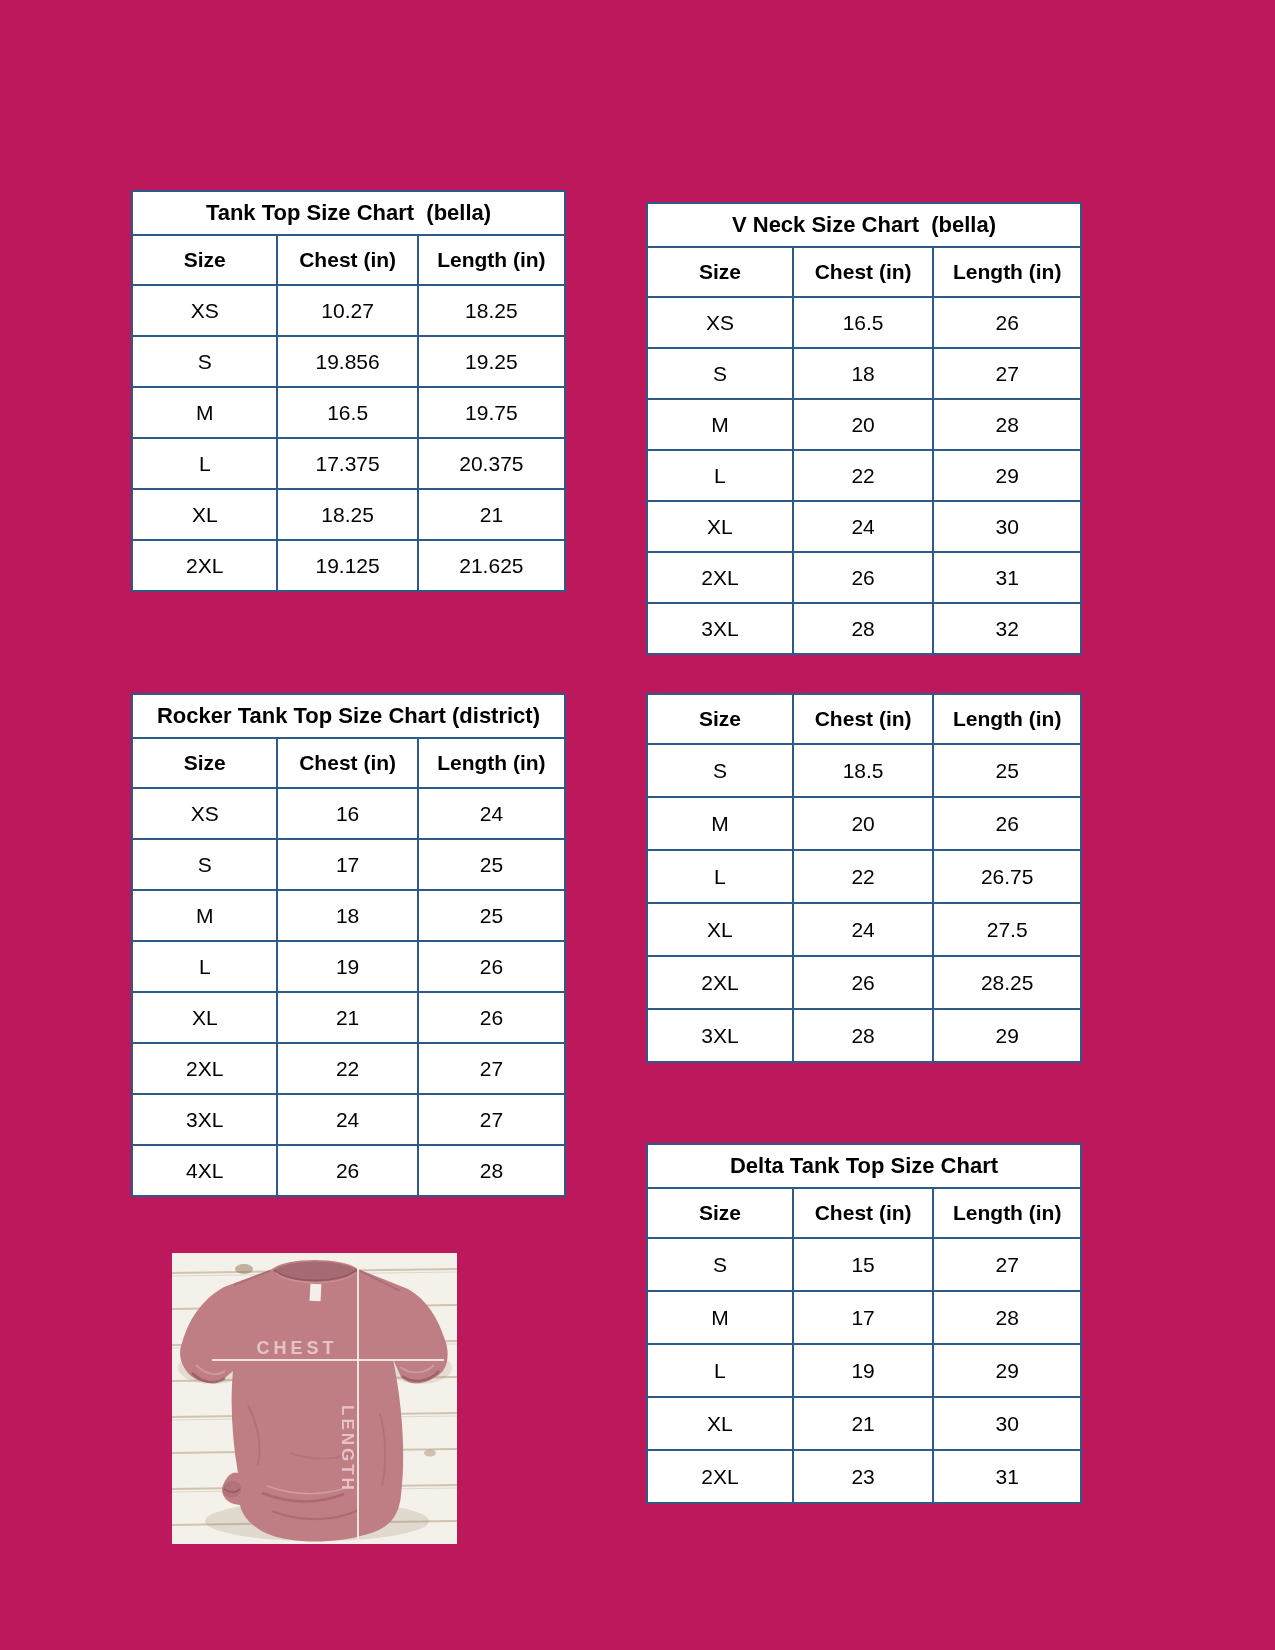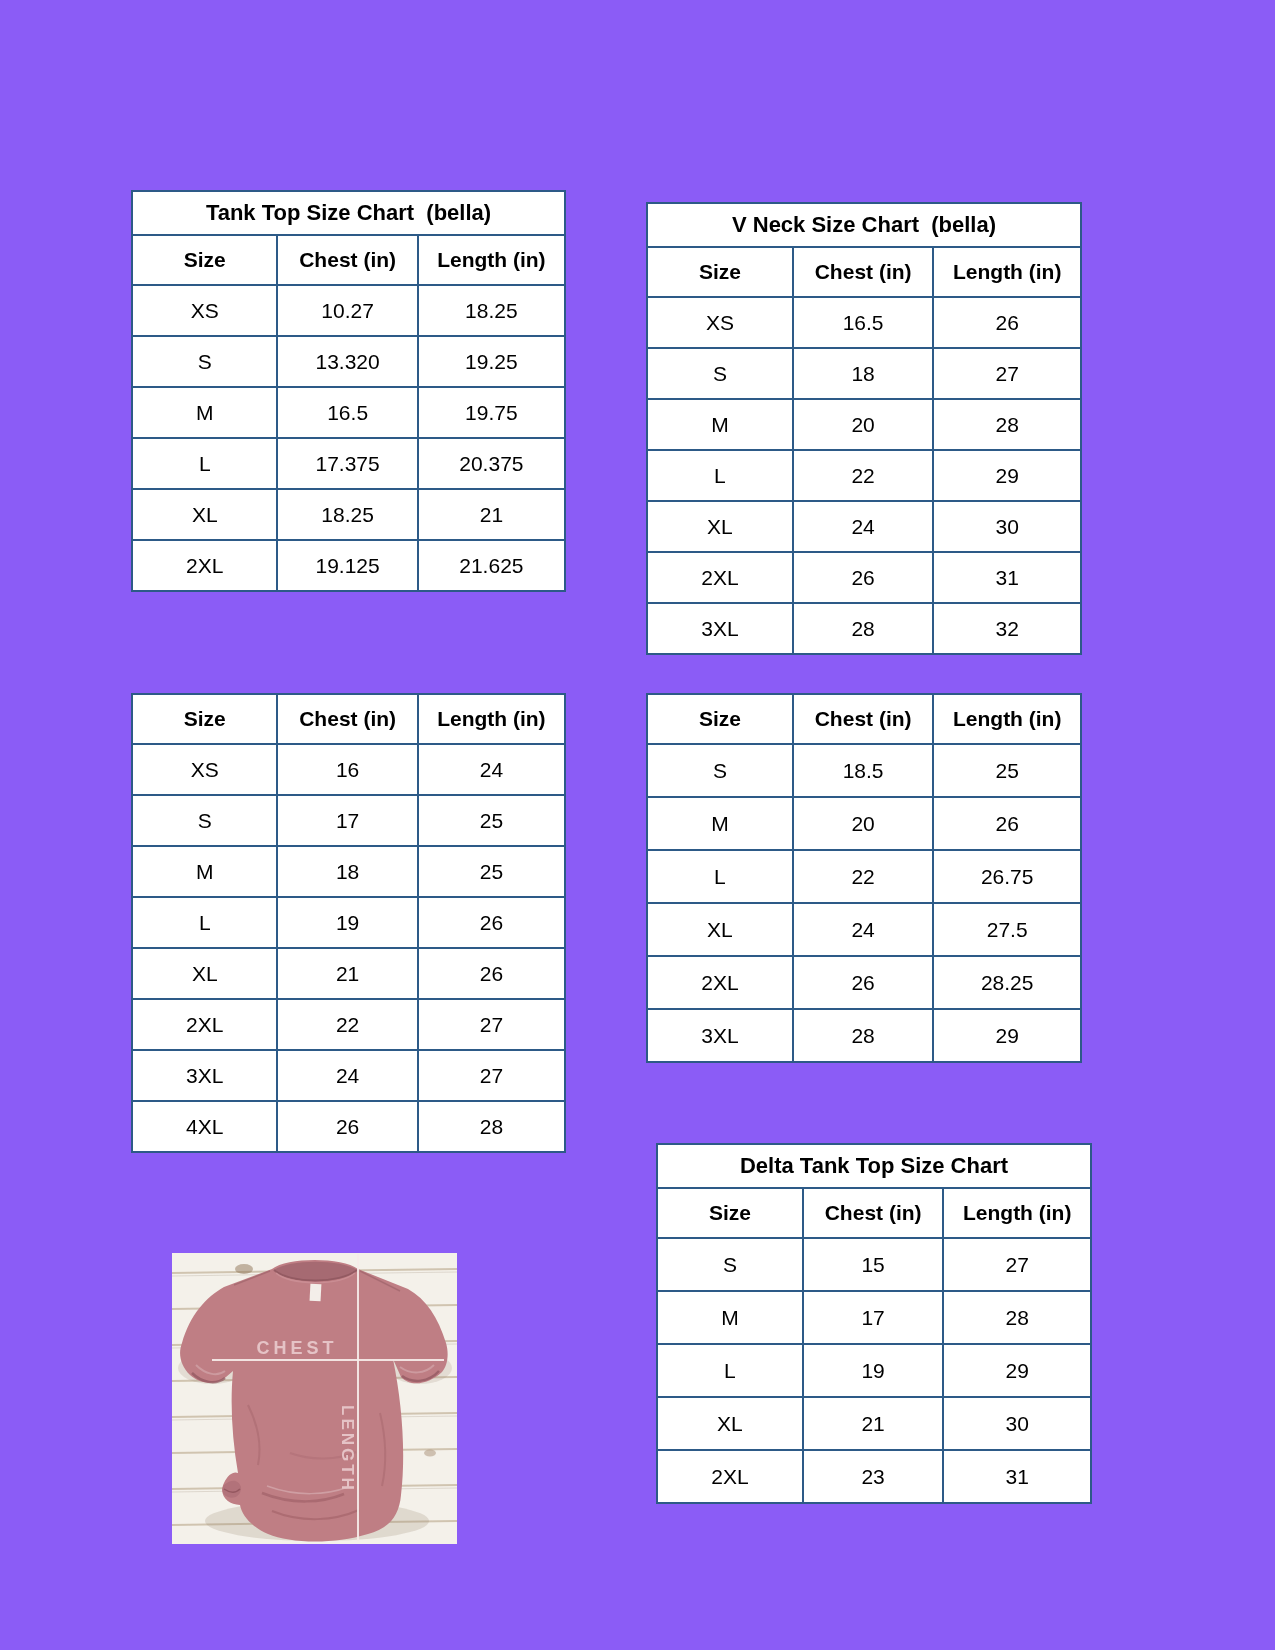--- a/index.html
+++ b/index.html
@@ -1,17 +1,17 @@
 <!DOCTYPE html>
 <html><head>
 <meta charset="utf-8">
 <style>
   html,body { margin:0; padding:0; background:#ffffff; }
   .page {
-    position:relative; width:1275px; height:1650px; background:#8b5cf6;
+    position:relative; width:1275px; height:1650px; background:#be185d;
     font-family:"Liberation Sans","DejaVu Sans",sans-serif; color:#000;
     overflow:hidden;
   }
   table.size-table {
     position:absolute; border-collapse:collapse; table-layout:fixed;
     background:#fff;
   }
   .size-table th, .size-table td {
     border:2px solid #2d5a87; text-align:center; vertical-align:middle;
     font-weight:400; font-size:21px; padding:0; color:#000;
@@ -48,21 +48,21 @@
       </tr>
     </thead>
     <tbody>
       <tr>
         <td>XS</td>
         <td>10.27</td>
         <td>18.25</td>
       </tr>
       <tr>
         <td>S</td>
-        <td>13.320</td>
+        <td>19.856</td>
         <td>19.25</td>
       </tr>
       <tr>
         <td>M</td>
         <td>16.5</td>
         <td>19.75</td>
       </tr>
       <tr>
         <td>L</td>
         <td>17.375</td>
@@ -136,20 +136,23 @@
     </tbody>
   </table>
 
   <table class="size-table t-rocker" style="left:131px; top:693px; width:435px;">
     <colgroup>
         <col style="width:33.6%">
         <col style="width:32.4%">
         <col style="width:34%">
       </colgroup>
     <thead>
+      <tr>
+        <th class="title" colspan="3">Rocker Tank Top Size Chart (district)</th>
+      </tr>
       <tr class="head-row">
         <th>Size</th>
         <th>Chest (in)</th>
         <th>Length (in)</th>
       </tr>
     </thead>
     <tbody>
       <tr>
         <td>XS</td>
         <td>16</td>
@@ -233,21 +236,21 @@
         <td>28.25</td>
       </tr>
       <tr>
         <td>3XL</td>
         <td>28</td>
         <td>29</td>
       </tr>
     </tbody>
   </table>
 
-  <table class="size-table t-delta" style="left:646px; top:1143px; width:436px;margin-left:10px;">
+  <table class="size-table t-delta" style="left:646px; top:1143px; width:436px;">
     <colgroup>
         <col style="width:33.6%">
         <col style="width:32.4%">
         <col style="width:34%">
       </colgroup>
     <thead>
       <tr>
         <th class="title" colspan="3">Delta Tank Top Size Chart</th>
       </tr>
       <tr class="head-row">

